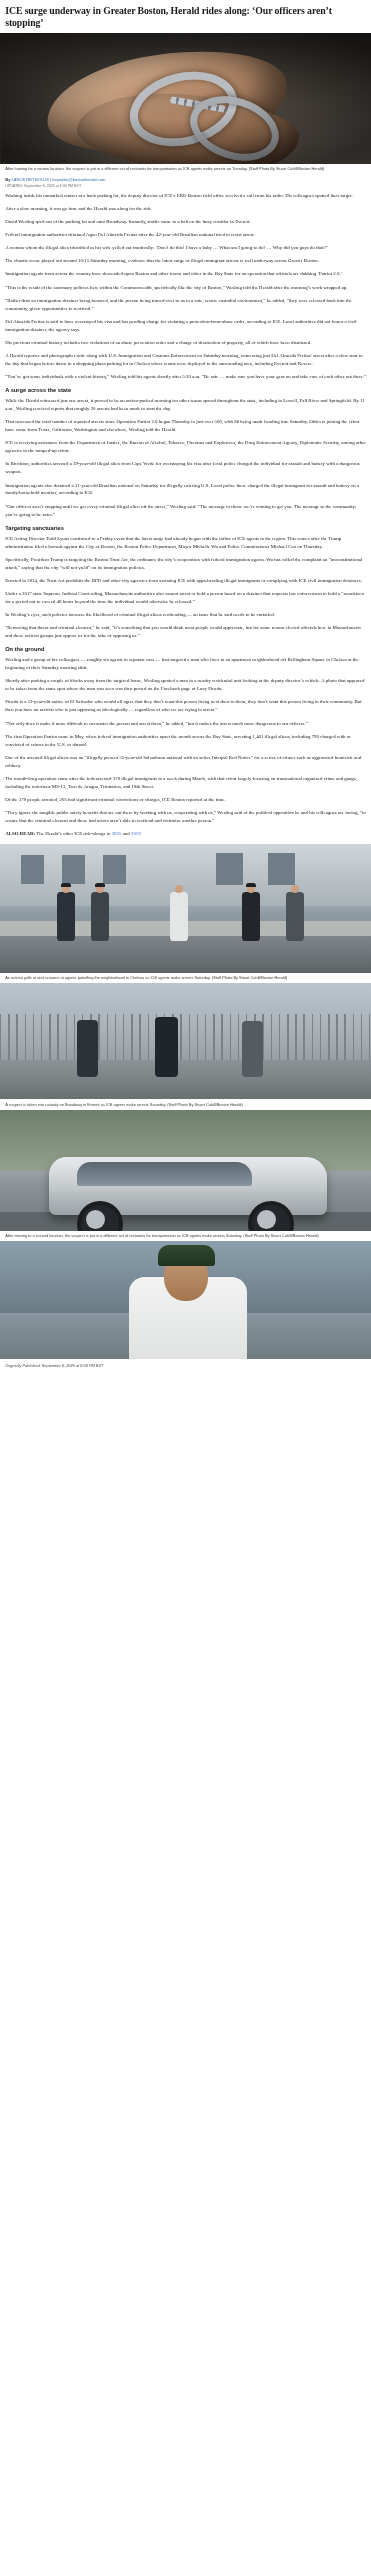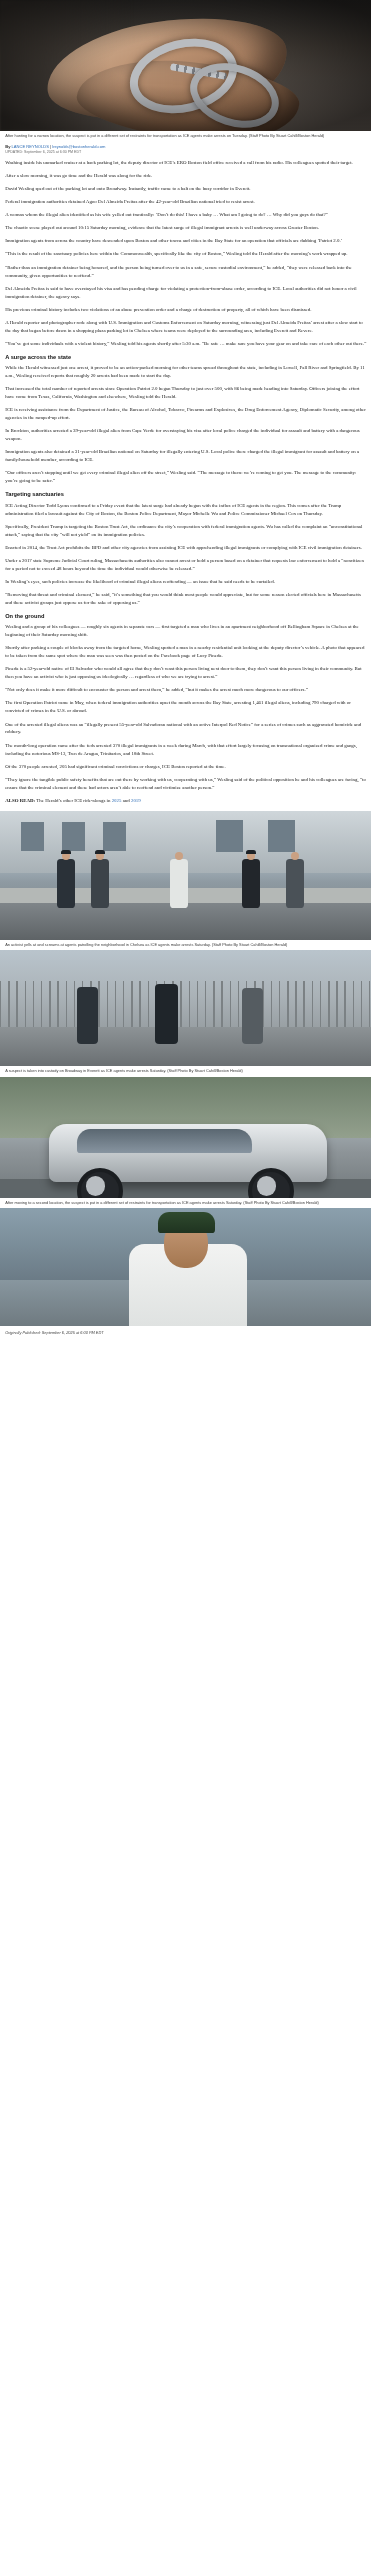--- a/index.html
+++ b/index.html
@@ -171,20 +171,21 @@
   .ph5 .cap{
     position:absolute;left:158px;top:4.1px;width:57px;height:20.6px;border-radius:11.3px 11.3px 3.1px 3.1px;
     background:linear-gradient(180deg,#2f4a2e,#1f3320);
   }
 </style>
 </head>
 <body>
 
 <div class="page">
 
+  <h1 class="headline">ICE surge underway in Greater Boston, Herald rides along: ‘Our officers aren’t stopping’</h1>
 
   <div class="photo ph1">
     <div class="blur"></div>
     <div class="arm"></div>
     <div class="arm2"></div>
     <div class="chain"></div>
     <div class="cuff"></div>
     <div class="cuff2"></div>
     <div class="dark"></div>
   </div>

